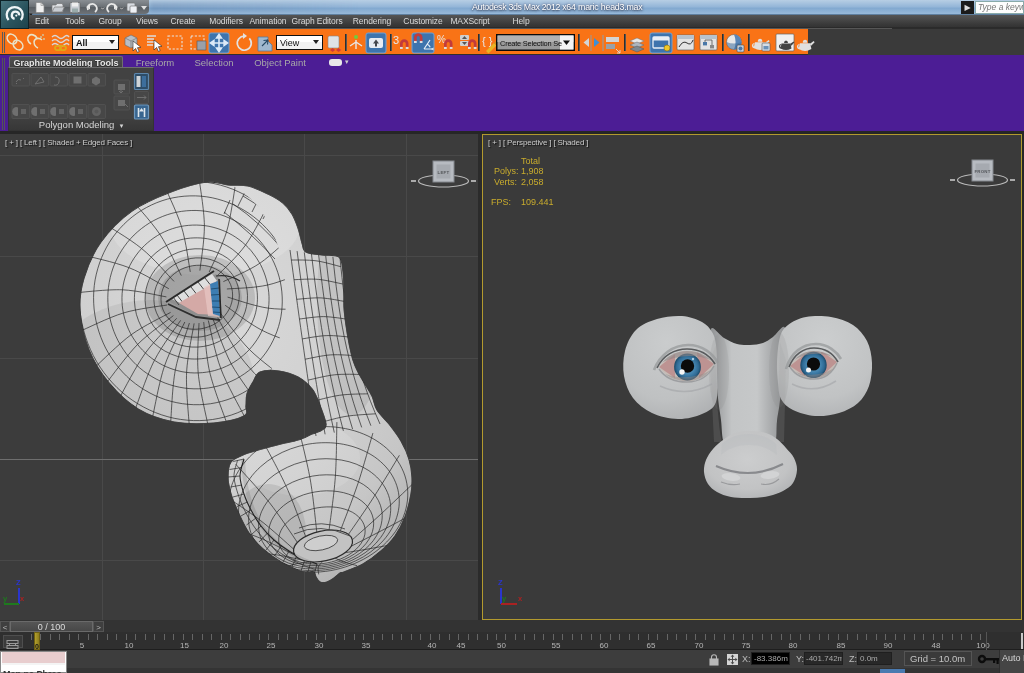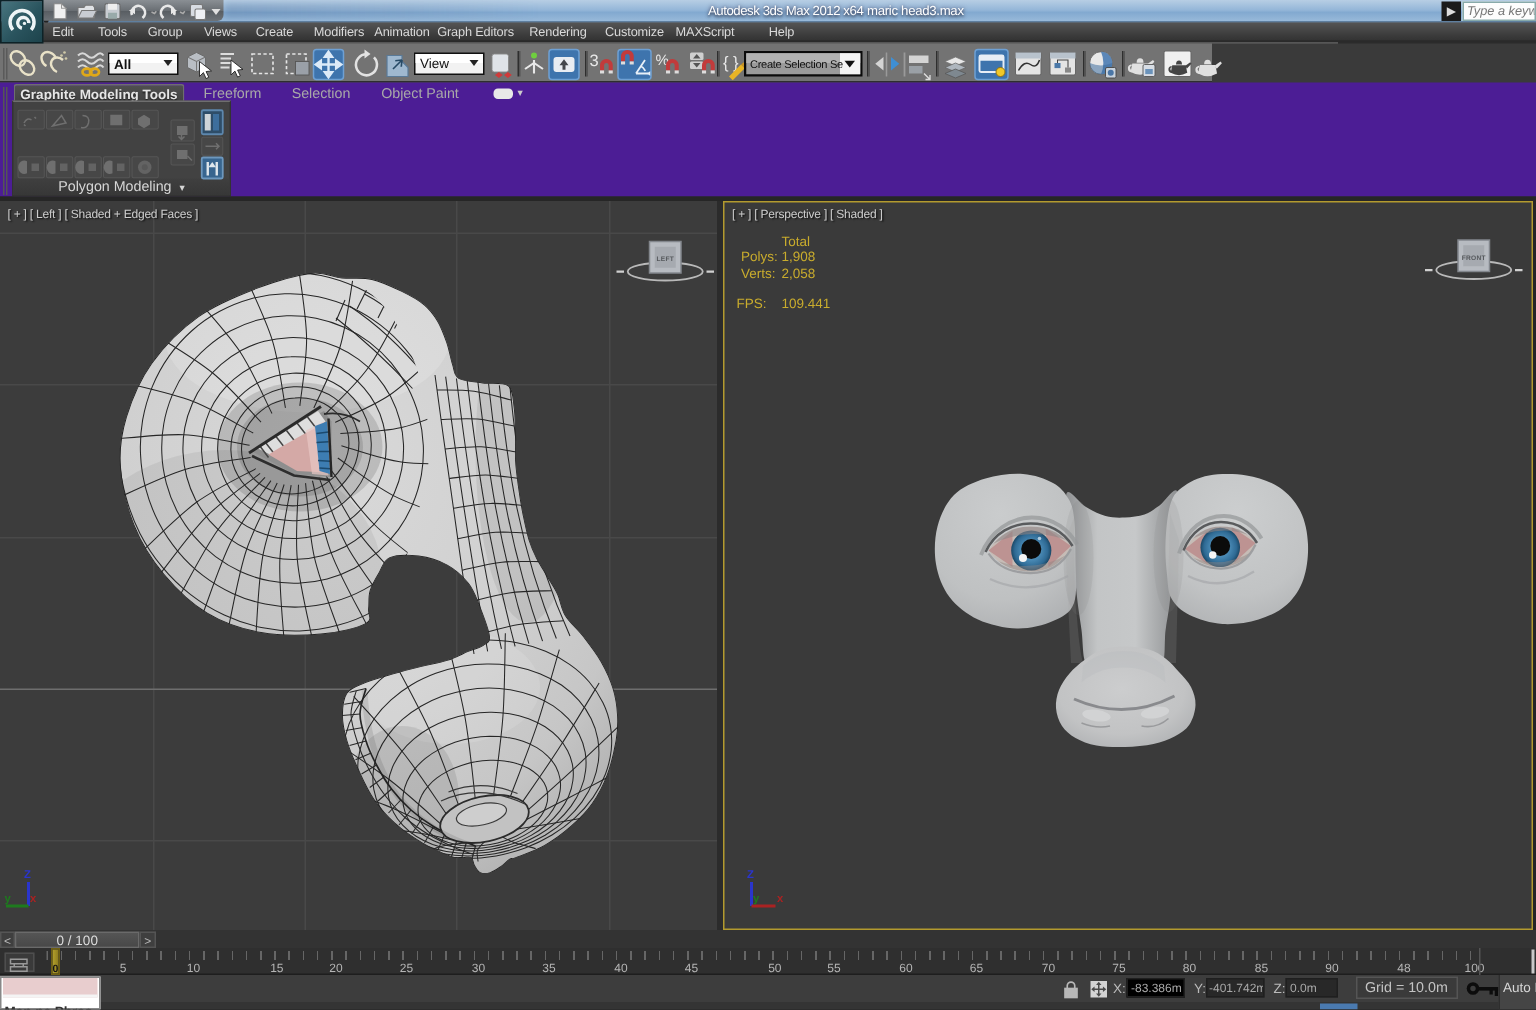--- a/index.html
+++ b/index.html
@@ -59,21 +59,21 @@
 <span class="abs" style="left:226px;top:1px;transform:translateX(-50%)">Modifiers</span>
 <span class="abs" style="left:268px;top:1px;transform:translateX(-50%)">Animation</span>
 <span class="abs" style="left:317px;top:1px;transform:translateX(-50%)">Graph Editors</span>
 <span class="abs" style="left:372px;top:1px;transform:translateX(-50%)">Rendering</span>
 <span class="abs" style="left:423px;top:1px;transform:translateX(-50%)">Customize</span>
 <span class="abs" style="left:470px;top:1px;transform:translateX(-50%)">MAXScript</span>
 <span class="abs" style="left:521px;top:1px;transform:translateX(-50%)">Help</span>
 </div>
   </div>
 
-<div class="abs" style="left:0;top:28px;width:892px;height:27px;background:#737373;border-top:1px solid #565656;border-bottom:1px solid #2e2e2e">
+<div class="abs" style="left:0;top:28px;width:892px;height:27px;background:#f97316;border-top:1px solid #565656;border-bottom:1px solid #2e2e2e">
 <div class="abs" style="left:808px;top:0;width:216px;height:27px;background:#3a3a3a"></div>
 <svg width="1024" height="27" style="position:absolute;left:0;top:0">
       <rect x="2" y="3" width="1" height="21" fill="#5a5a5a"></rect>
       <rect x="4" y="3" width="1" height="21" fill="#5a5a5a"></rect>
 <g fill="none" stroke="#e9e2c8" stroke-width="1.6">
         <ellipse cx="12" cy="10" rx="4.2" ry="5.4" transform="rotate(-45 12 10)"></ellipse>
         <ellipse cx="18" cy="16" rx="4.2" ry="5.4" transform="rotate(-45 18 16)"></ellipse>
       </g>
 <g fill="none" stroke="#e9e2c8" stroke-width="1.6">
         <path d="M31,15 a4.5,5.5 -45 1 1 6,-6"></path>
@@ -652,23 +652,23 @@
  </div>
  <div class="abs" style="left:31px;top:2px;width:955px;height:6px;background:repeating-linear-gradient(90deg,#666 0px,#666 1px,transparent 1px,transparent 9.49px)"></div>
  <div class="abs" style="left:0;top:0;width:1024px;height:18px;font-size:8px;color:#b5b5b5">
       <span style="position:absolute;left:70px;top:9px;width:24px;text-align:center">5</span>
 <span style="position:absolute;left:117px;top:9px;width:24px;text-align:center">10</span>
 <span style="position:absolute;left:165px;top:9px;width:24px;text-align:right">15</span>
 <span style="position:absolute;left:212px;top:9px;width:24px;text-align:center">20</span>
 <span style="position:absolute;left:259px;top:9px;width:24px;text-align:center">25</span>
 <span style="position:absolute;left:307px;top:9px;width:24px;text-align:center">30</span>
 <span style="position:absolute;left:354px;top:9px;width:24px;text-align:center">35</span>
-<span style="position:absolute;left:402px;top:9px;width:24px;text-align:center">40</span>
+<span style="position:absolute;left:420px;top:9px;width:24px;text-align:center">40</span>
 <span style="position:absolute;left:449px;top:9px;width:24px;text-align:center">45</span>
-<span style="position:absolute;left:497px;top:9px;width:24px;text-align:right">50</span>
+<span style="position:absolute;left:497px;top:9px;width:24px;text-align:left">50</span>
 <span style="position:absolute;left:544px;top:9px;width:24px;text-align:center">55</span>
 <span style="position:absolute;left:592px;top:9px;width:24px;text-align:center">60</span>
 <span style="position:absolute;left:639px;top:9px;width:24px;text-align:center">65</span>
 <span style="position:absolute;left:687px;top:9px;width:24px;text-align:center">70</span>
 <span style="position:absolute;left:734px;top:9px;width:24px;text-align:center">75</span>
 <span style="position:absolute;left:781px;top:9px;width:24px;text-align:center">80</span>
 <span style="position:absolute;left:829px;top:9px;width:24px;text-align:center">85</span>
 <span style="position:absolute;left:876px;top:9px;width:24px;text-align:center">90</span>
 <span style="position:absolute;left:924px;top:9px;width:24px;text-align:center">48</span>
 <span style="position:absolute;left:971px;top:9px;width:24px;text-align:center">100</span>

